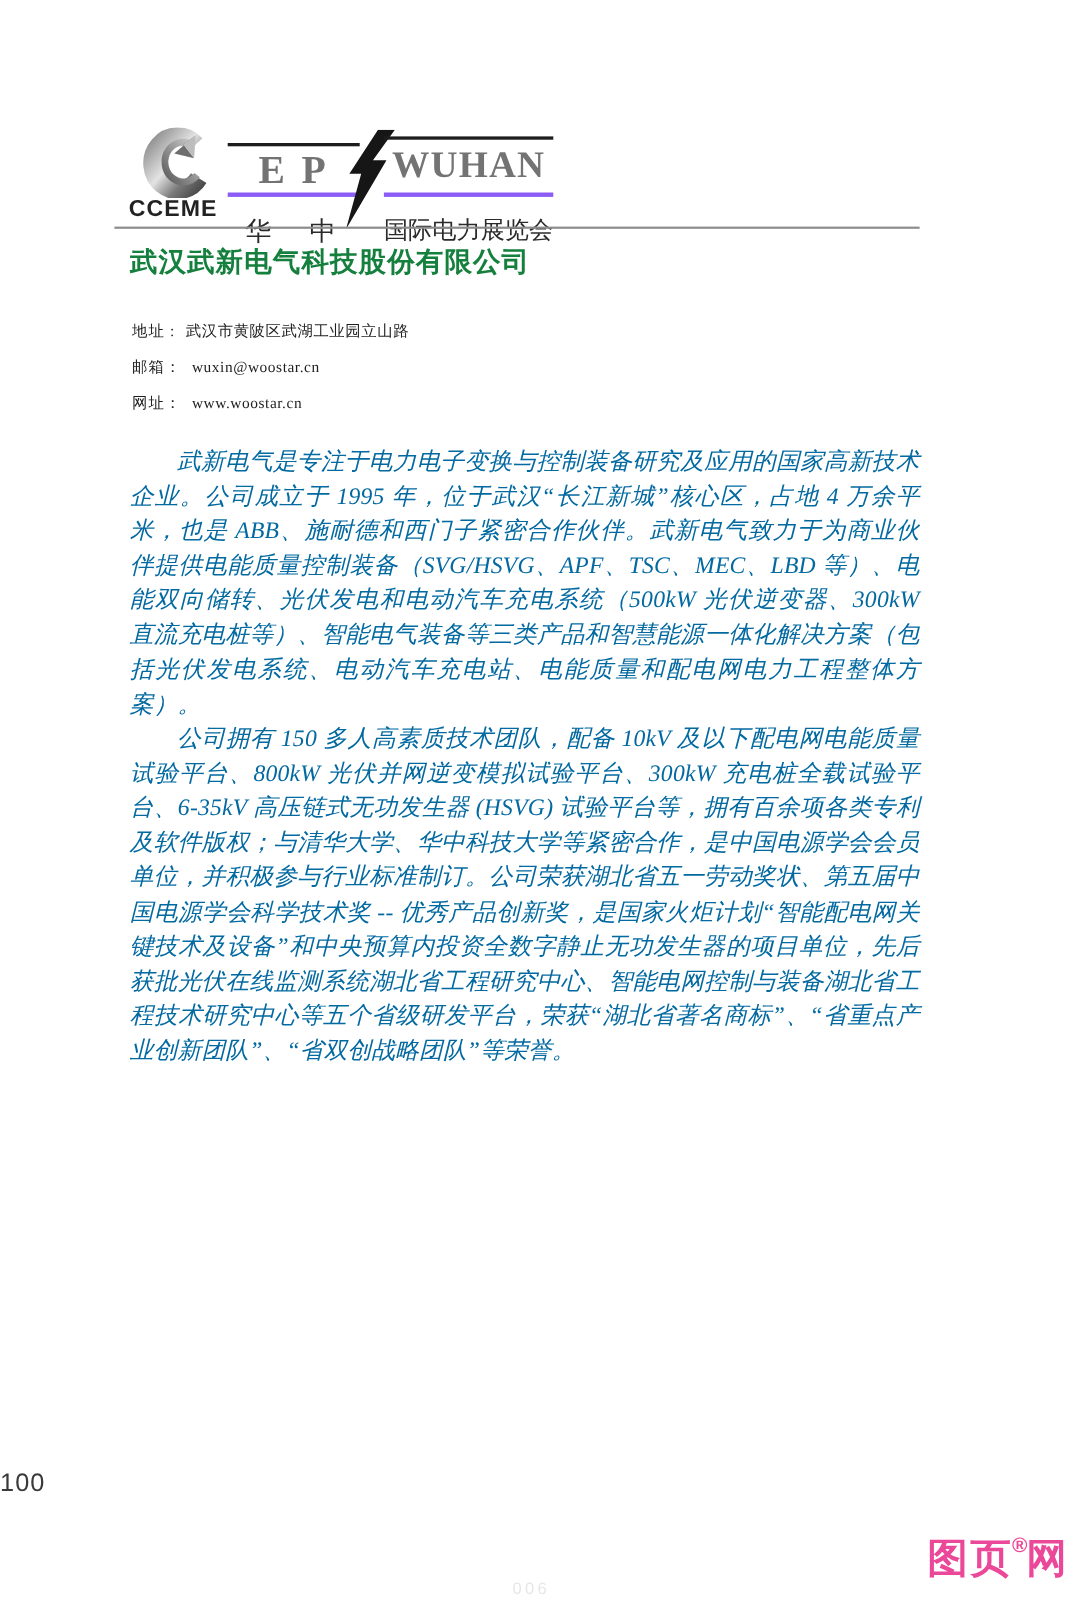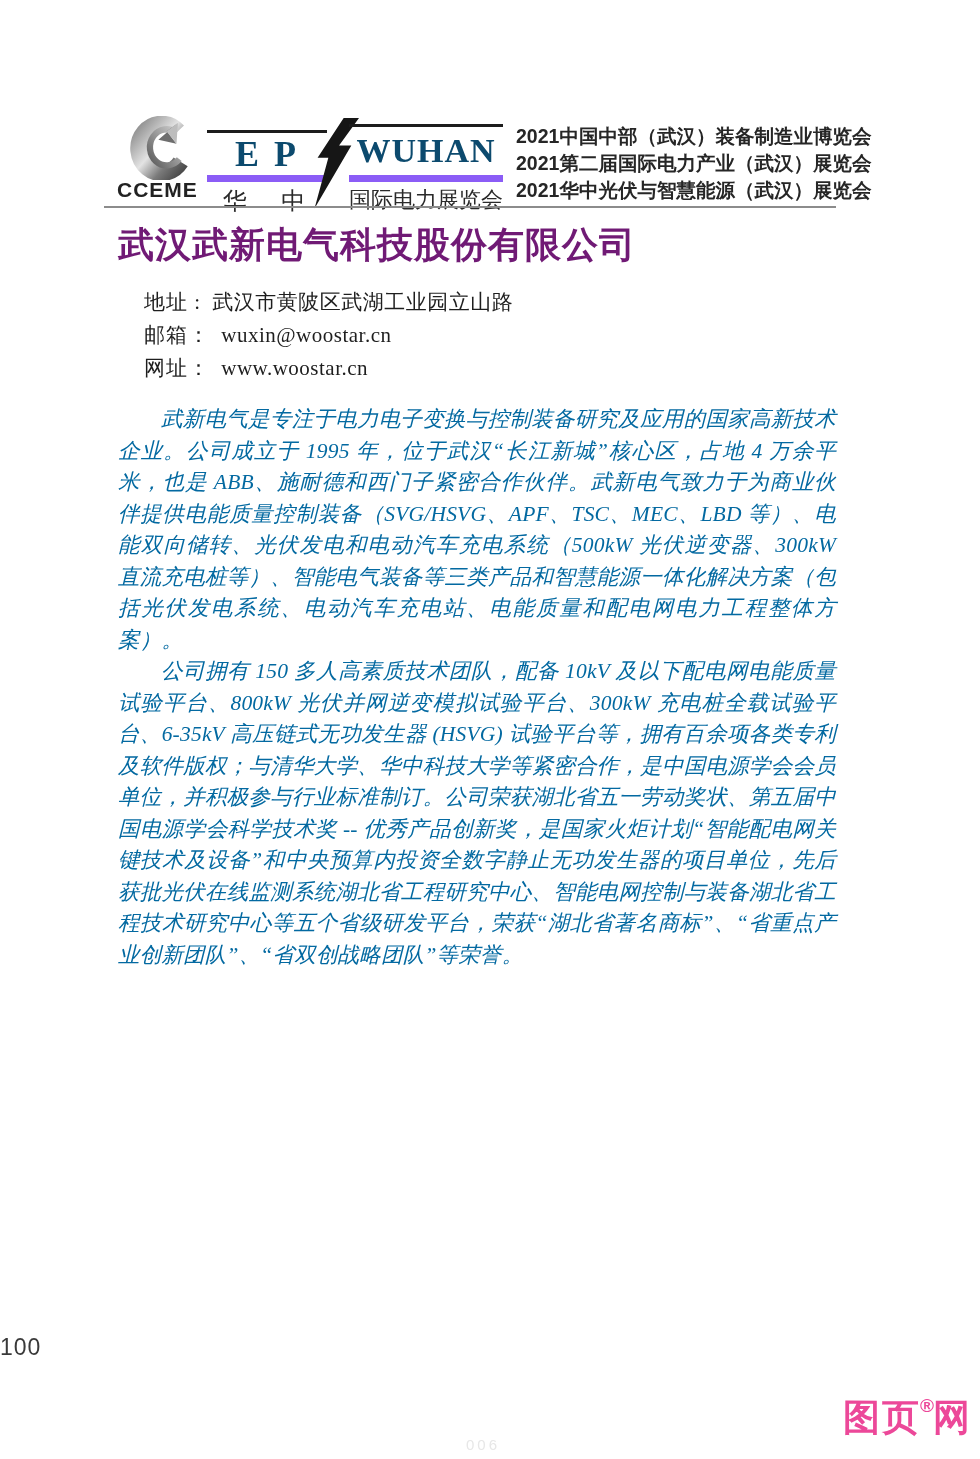--- a/index.html
+++ b/index.html
@@ -25,28 +25,28 @@
     margin-top:-2px;
   }
 
   .eplogo {
     position:absolute; left:207px; top:124px; width:296px; height:80px;
   }
   .ep-col { position:absolute; left:0; top:6px; width:120px; text-align:center; }
   .wuhan-col { position:absolute; left:142px; top:0; width:154px; text-align:center; }
   .ep-main {
     font-family:"Liberation Serif","DejaVu Serif",serif;
-    font-weight:bold; font-size:36px; line-height:42px; color:#0c4a6e;
-    border-top:3px solid #1d1d1d; border-bottom:7px solid #8b5cf6;
+    font-weight:bold; font-size:36px; line-height:42px; color:#737373;
+    border-top:3px solid #1d1d1d; border-bottom:4px solid #8b5cf6;
     letter-spacing:3px;
   }
   .wuhan-col .ep-main { font-size:34px; line-height:48px; letter-spacing:1px; }
   .ep-sub {
     font-family:"Liberation Sans","DejaVu Sans",sans-serif;
-    color:#2a2a2a; padding-top:3px; white-space:nowrap;
+    color:#2a2a2a; padding-top:15px; white-space:nowrap;
   }
   .ep-col .ep-sub { font-size:24px; letter-spacing:14px; padding-left:8px; }
   .wuhan-col .ep-sub { font-size:22px; letter-spacing:0px; }
   .bolt { position:absolute; left:106px; top:-6px; }
 
   .expo {
     position:absolute; left:516px; top:123px; width:320px;
     font-family:"Liberation Sans","DejaVu Sans",sans-serif;
     font-weight:bold; font-size:19.5px; line-height:27px;
     color:#262626; white-space:nowrap;
@@ -54,25 +54,25 @@
 
   .header-rule {
     position:absolute; left:104px; top:206px; width:732px; height:2px;
     background:#8c8c8c;
   }
 
   
   .company-name {
     position:absolute; left:118px; top:221px; width:720px;
     font-family:"Liberation Sans","DejaVu Sans",sans-serif;
-    font-weight:bold; font-size:36px; color:#701a75; letter-spacing:1px;
+    font-weight:bold; font-size:25px; color:#15803d; letter-spacing:1px;
   }
 
   .contact { position:absolute; left:120px; top:286px; width:720px; }
-  .contact-row { font-size:21px; line-height:32px; color:#1e1e1e; white-space:nowrap;margin-left:24px; }
+  .contact-row { font-size:14px; line-height:32px; color:#1e1e1e; white-space:nowrap; }
   .contact-row + .contact-row { margin-top:1px; }
   .contact-label { letter-spacing:1px; }
   .contact-value { margin-left:6px; letter-spacing:0.5px; }
 
   
   .body-text { position:absolute; left:118px; top:404px; width:718px; }
   .body-text p {
     font-size:21.5px; line-height:31.5px; color:#0369a1;
     text-align:justify; text-indent:2em;
     letter-spacing:0.2px;
@@ -132,25 +132,20 @@
     </div>
     <svg class="bolt" width="46" height="92" viewBox="0 0 60 120">
       <polygon points="40,0 60,0 34,36 50,36 2,118 20,52 6,52" fill="#161616"></polygon>
     </svg>
     <div class="wuhan-col">
       <div class="ep-main">WUHAN</div>
       <div class="ep-sub">国际电力展览会</div>
     </div>
   </div>
 
-  <div class="expo">
-    <div>2021中国中部（武汉）装备制造业博览会</div>
-    <div>2021第二届国际电力产业（武汉）展览会</div>
-    <div>2021华中光伏与智慧能源（武汉）展览会</div>
-  </div>
 
   <div class="header-rule"></div>
 
   <h1 class="company-name">武汉武新电气科技股份有限公司</h1>
 
   <div class="contact">
     <div class="contact-row">
       <span class="contact-label">地址 :</span>
       <span class="contact-value">武汉市黄陂区武湖工业园立山路</span>
     </div>

